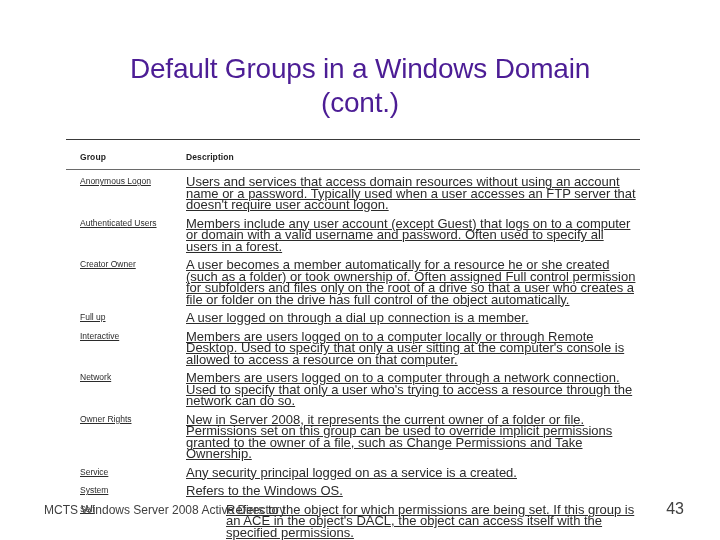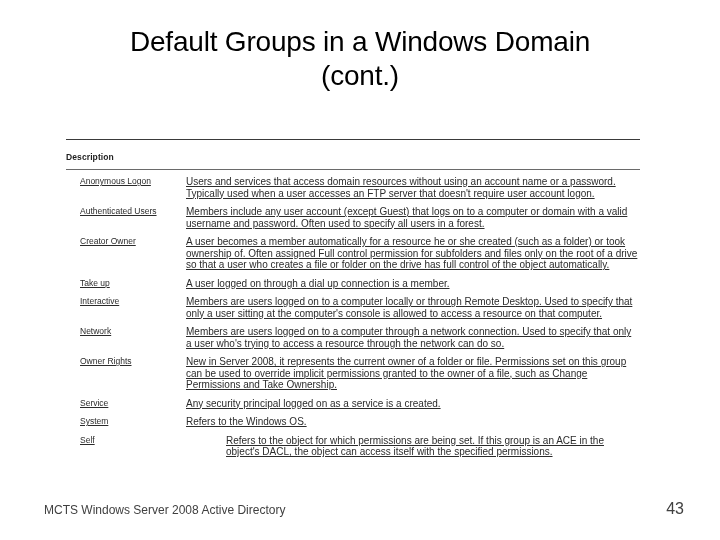--- a/index.html
+++ b/index.html
@@ -13,27 +13,27 @@
     position: relative;
     overflow: hidden;
     font-family: "Liberation Sans", sans-serif;
     color: #000000;
   }
 
   
   .slide-title {
     position: absolute;
     left: 40px;
-    top: 25px;
+    top: 52px;
     width: 640px;
     text-align: center;
     font-size: 28px;
     line-height: 34px;
     font-weight: 400;
-    color: #000000;
+    color: #4c1d95;
     letter-spacing: -0.2px;
   }
 
   
   .table-figure {
     position: absolute;
     left: 66px;
     top: 139px;
     width: 574px;
     color: #2b2b2b;
@@ -81,21 +81,21 @@
     margin-bottom: 0;
     gap: 40px;
   }
   .trow .col-group span {
     font-size: 8.5px;
     line-height: 11.5px;
     color: #2b2b2b;
     display: block;
   }
   .trow .col-desc span {
-    font-size: 10px;
+    font-size: 13px;
     line-height: 11.5px;
     color: #2b2b2b;
     display: block;
     text-align: left;
   }
 
   
   .footer {
     position: absolute;
     left: 44px;
@@ -115,20 +115,23 @@
 <body>
 
 <div class="slide-title">
   <div>Default Groups in a Windows Domain</div>
   <div>(cont.)</div>
 </div>
 
 <div class="table-figure">
   <div class="rule"></div>
   <div class="thead">
+    <div class="col-group">
+      <span>Group</span>
+    </div>
     <div class="col-desc">
       <span>Description</span>
     </div>
   </div>
   <div class="rule thin"></div>
 
   <div class="tbody">
     <div class="trow">
       <div class="col-group">
         <span>Anonymous Logon</span>
@@ -148,21 +151,21 @@
     <div class="trow">
       <div class="col-group">
         <span>Creator Owner</span>
       </div>
       <div class="col-desc">
         <span>A user becomes a member automatically for a resource he or she created (such as a folder) or took ownership of. Often assigned Full control permission for subfolders and files only on the root of a drive so that a user who creates a file or folder on the drive has full control of the object automatically.</span>
       </div>
     </div>
     <div class="trow">
       <div class="col-group">
-        <span>Take up</span>
+        <span>Full up</span>
       </div>
       <div class="col-desc">
         <span>A user logged on through a dial up connection is a member.</span>
       </div>
     </div>
     <div class="trow">
       <div class="col-group">
         <span>Interactive</span>
       </div>
       <div class="col-desc">

